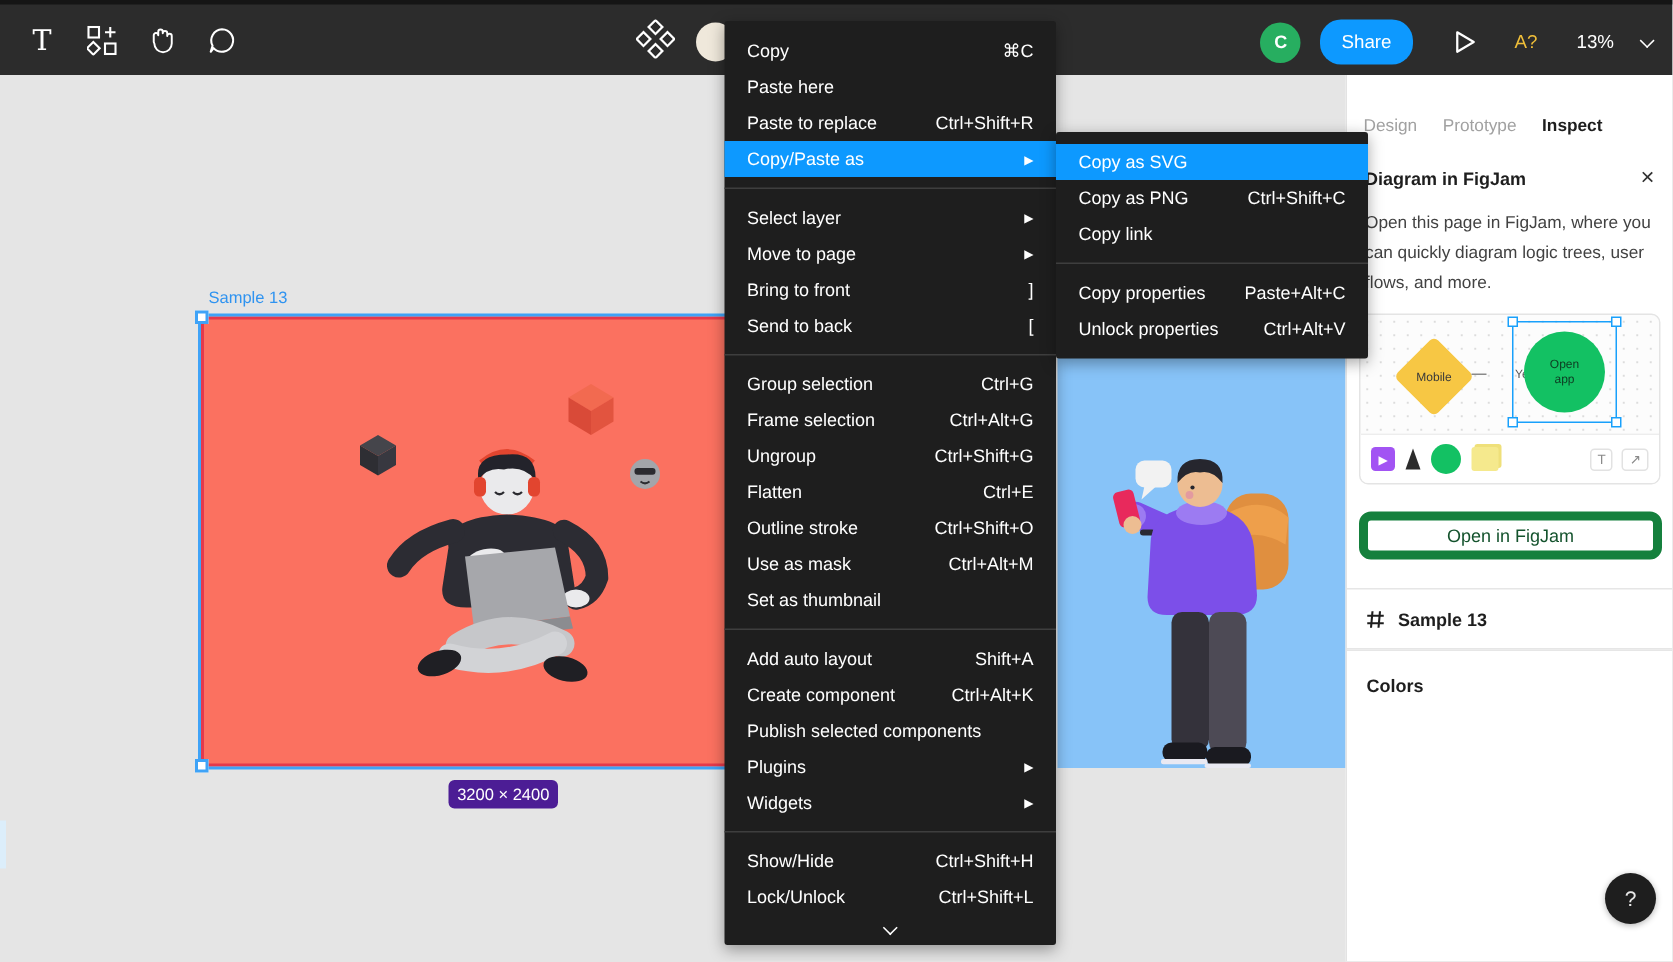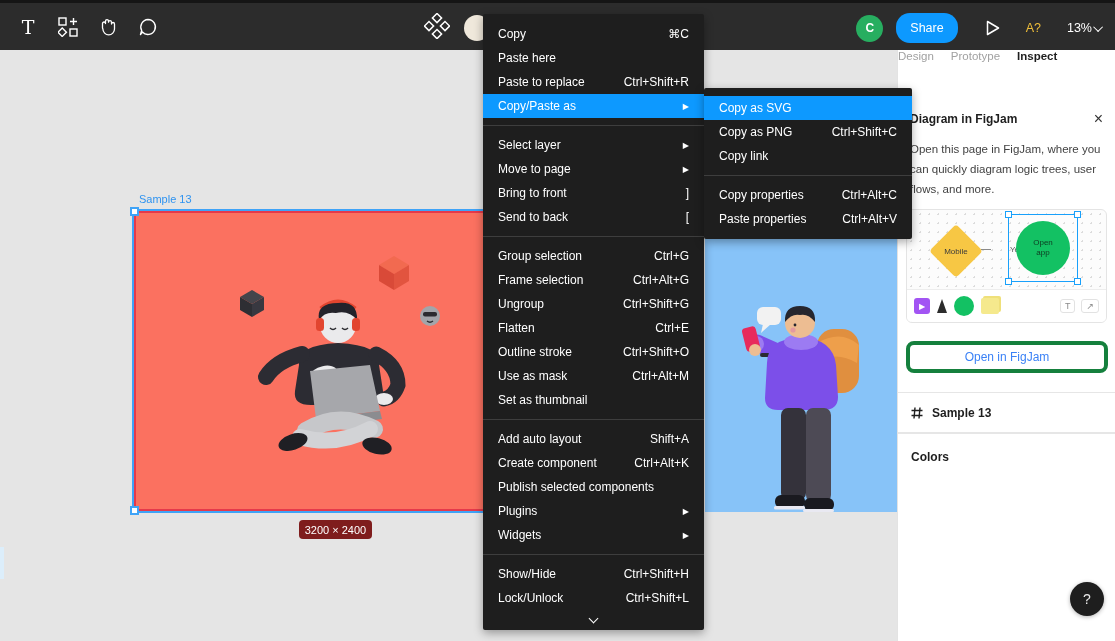--- a/index.html
+++ b/index.html
@@ -12,36 +12,36 @@
   .tool-btn { width:40px; height:44px; display:flex; align-items:center; justify-content:center; color:#fff; }
   .tool-btn:first-child { margin-left:8px; }
   .t-glyph { font-family:"DejaVu Serif",serif; font-size:19px; color:#fff; }
   .center-tools { position:absolute; left:424px; top:3px; height:44px; display:flex; align-items:center; gap:14px; }
   .partial-avatar { width:26px; height:26px; border-radius:50%; background:#EFE8DB; }
   .right-tools { position:absolute; right:8px; top:3px; height:44px; display:flex; align-items:center; }
   .avatar { width:27px; height:27px; border-radius:50%; background:#27AE60; color:#fff; font-size:12px; font-weight:bold; display:flex; align-items:center; justify-content:center; margin-right:13px; }
   .share-btn { background:#0D99FF; color:#fff; border:none; border-radius:14px; height:30px; padding:2px 14px; font-size:12.5px; font-family:inherit; margin-right:18px; }
   .play-btn { width:34px; height:34px; display:flex; align-items:center; justify-content:center; margin-right:16px; }
   .a11y { color:#EFBE39; font-size:12.5px; margin-right:26px; }
-  .zoom-ctl { color:#fff; font-size:12.5px; display:flex; align-items:center; gap:4px; margin-right:4px; }
+  .zoom-ctl { color:#fff; font-size:12.5px; display:flex; align-items:center; gap:20px; margin-right:4px; }
   .chev-down { width:7px; height:7px; border-left:1.5px solid #fff; border-bottom:1.5px solid #fff; transform:rotate(-45deg) translateY(-2px); }
 
   
   .canvas { position:absolute; left:0; top:50px; width:897px; height:591px; background:#E5E5E5; z-index:1; }
   .frame-label { position:absolute; left:139px; top:143px; font-size:11px; color:#2F93F0; z-index:3; }
   .frame1 { position:absolute; left:134px; top:161px; width:420px; height:300px; background:#FB7160; border:2px solid #E5394B; overflow:hidden; z-index:2; }
   .sel1 { position:absolute; left:132px; top:159px; width:424px; height:304px; border:2px solid #3FA3F7; pointer-events:none; z-index:4; }
   .handle { position:absolute; width:9px; height:9px; background:#fff; border:2px solid #3FA3F7; z-index:5; }
-  .size-badge { position:absolute; left:299px; top:470px; width:73px; height:19px; background:#7f1d1d; border-radius:4px; color:#fff; font-size:11px; display:flex; align-items:center; justify-content:center; z-index:5; }
+  .size-badge { position:absolute; left:299px; top:470px; width:73px; height:19px; background:#4c1d95; border-radius:4px; color:#fff; font-size:11px; display:flex; align-items:center; justify-content:center; z-index:5; }
   .frame2 { position:absolute; left:705px; top:161px; width:200px; height:301px; background:#87C3F8; overflow:hidden; z-index:2; }
   .page-strip { position:absolute; left:0; top:497px; width:4px; height:32px; background:#DCEEFB; z-index:6; }
 
   
   .inspector { position:absolute; left:897px; top:50px; width:218px; height:591px; background:#fff; border-left:1px solid #E3E3E3; z-index:10; }
-  .tabs { height:40px; display:flex; align-items:flex-start; gap:17px; }
+  .tabs { height:40px; display:flex; align-items:flex-end; padding-left:11px; gap:17px; }
   .tab { font-size:11.5px; color:#A1A1A1; }
   .tab.active { color:#1E1E1E; font-weight:bold; }
   .fj-title-row { margin:21px 12px 12px; display:flex; align-items:center; justify-content:space-between; }
   .fj-title { font-size:12px; font-weight:bold; color:#1E1E1E; }
   .close-x { font-size:16px; color:#333; line-height:1; }
   .fj-body { margin:8px 12px 0; font-size:11.5px; color:#424242; line-height:20px; }
   .fj-preview { margin:10px 8px 0; height:114px; border:1px solid #E4E4E4; border-radius:6px; background:#FCFCFC;
     background-image:radial-gradient(#DCDCDC 1px, transparent 1px); background-size:9px 9px; position:relative; overflow:hidden; }
   .fj-diamond { position:absolute; left:26px; top:18px; width:46px; height:46px; display:flex; align-items:center; justify-content:center; }
   .fj-diamond::before { content:""; position:absolute; inset:4px; background:#F7C744; border-radius:4px; transform:rotate(45deg); }
@@ -52,21 +52,21 @@
   .fj-node span { font-size:8px; color:#0e3b22; width:34px; line-height:10px; }
   .fj-sel { position:absolute; right:28px; top:4px; width:70px; height:68px; border:1.5px solid #18A0FB; }
   .fj-h { position:absolute; width:7px; height:7px; background:#fff; border:1.5px solid #18A0FB; }
   .fj-toolbar { position:absolute; left:0; right:0; bottom:0; height:33px; background:#fff; border-top:1px solid #EDEDED; display:flex; align-items:center; padding:0 7px; gap:7px; }
   .fjt-cursor { width:16px; height:16px; border-radius:3px; background:#A254F3; color:#fff; font-size:8px; display:flex; align-items:center; justify-content:center; }
   .fjt-pen { width:0; height:0; border-left:5px solid transparent; border-right:5px solid transparent; border-bottom:14px solid #2c2c2c; }
   .fjt-dot { width:20px; height:20px; border-radius:50%; background:#13C163; }
   .fjt-sticky { width:18px; height:16px; background:#F5E98D; border-radius:2px; box-shadow:2px -2px 0 #EFE07A; }
   .fjt-right { margin-left:auto; display:flex; gap:6px; }
   .fjt-mini { font-size:9px; color:#8a8a8a; border:1px solid #E2E2E2; border-radius:3px; padding:1px 4px; background:#fff; }
-  .open-fj-btn { display:block; margin:18px 8px 0; width:202px; height:32px; background:#fff; border:4px solid #15803d; border-radius:8px; font-size:12px; color:#3b82f6; font-family:inherit; }
+  .open-fj-btn { display:block; margin:18px 8px 0; width:202px; height:32px; background:#fff; border:6px solid #15803d; border-radius:8px; font-size:12px; color:#14532d; font-family:inherit; }
   .divider { height:1px; background:#E6E6E6; }
   .d1 { margin-top:19px; }
   .layer-row { height:39px; display:flex; align-items:center; gap:9px; padding:0 13px; }
   .layer-name { font-size:12px; font-weight:bold; color:#1E1E1E; }
   .props { padding:14px 13px 8px; }
   .section-title { font-size:12px; font-weight:bold; color:#1E1E1E; }
   .prop-rows { margin-top:14px; }
   .prop-row { height:24px; display:flex; align-items:center; font-size:11.5px; }
   .prop-label { width:72px; color:#ADADAD; }
   .prop-value { color:#1E1E1E; font-weight:600; }
@@ -402,24 +402,24 @@
         <li class="menu-item">
           <span class="mi-label">Copy as PNG</span>
           <span class="mi-short">Ctrl+Shift+C</span>
         </li>
         <li class="menu-item">
           <span class="mi-label">Copy link</span>
         </li>
         <li class="menu-sep"></li>
         <li class="menu-item">
           <span class="mi-label">Copy properties</span>
-          <span class="mi-short">Ctrl+Alt+C</span>
-        </li>
-        <li class="menu-item">
-          <span class="mi-label">Paste properties</span>
+          <span class="mi-short">Paste+Alt+C</span>
+        </li>
+        <li class="menu-item">
+          <span class="mi-label">Unlock properties</span>
           <span class="mi-short">Ctrl+Alt+V</span>
         </li>
       </ul>
   </div>
 
   <div class="help-btn">?</div>
 
 </div>
 
 </body></html>

